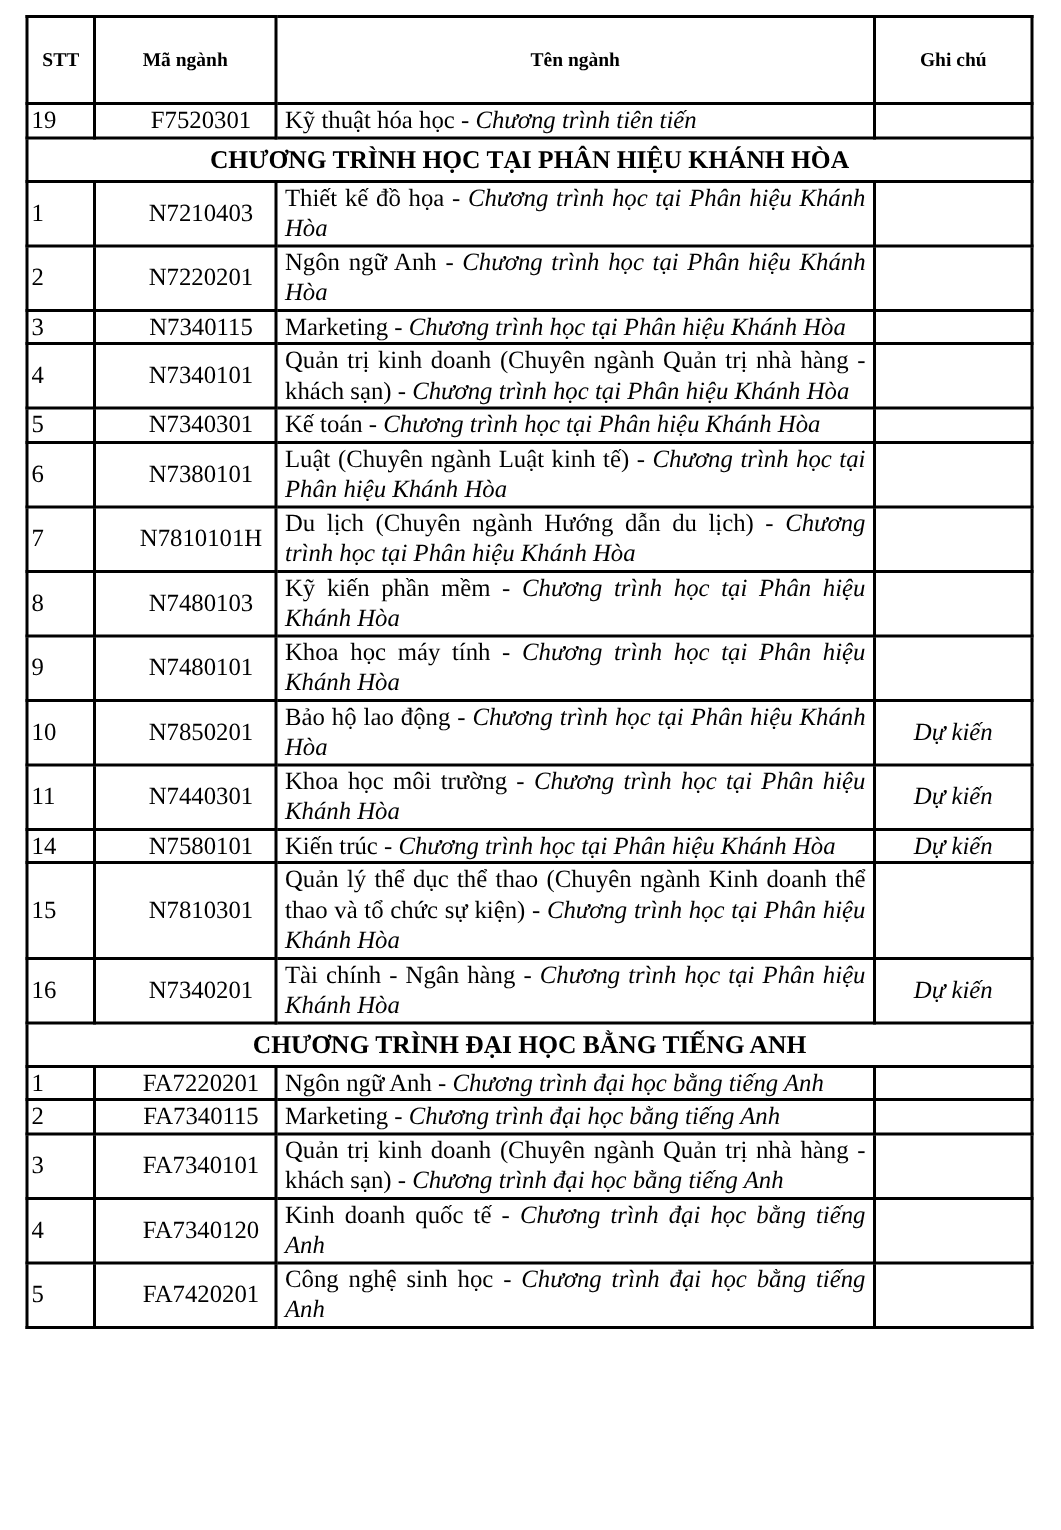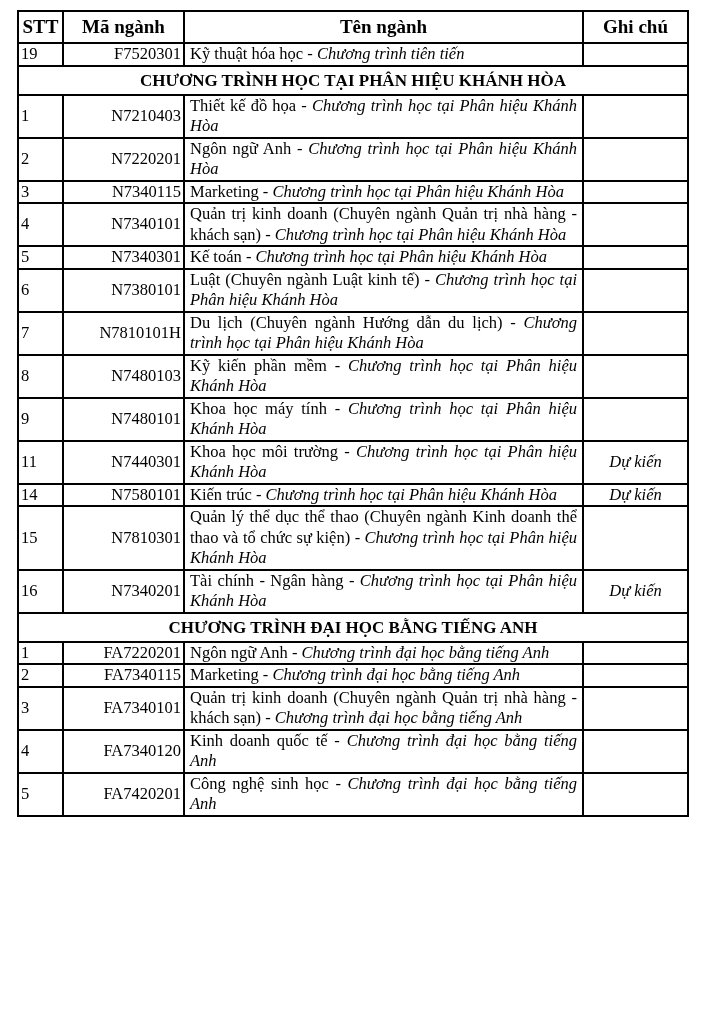--- a/index.html
+++ b/index.html
@@ -21,33 +21,33 @@
     border-collapse: collapse;
     table-layout: fixed;
   }
   .programs th, .programs td {
     border: 2px solid #000000;
     vertical-align: middle;
     overflow: hidden;
   }
   .programs thead th {
     font-weight: bold;
-    font-size: 19px;
+    font-size: 13px;
     line-height: 20px;
-    padding: 5px 2px;
+    padding: 18px 2px;
     text-align: center;
     margin-top: 32px;
   }
   .programs td {
     font-size: 16.5px;
     line-height: 20.5px;
     padding: 0 2px;
   }
   td.stt  { }
-  td.code { text-align: right; padding-left: 23px; }
+  td.code { text-align: center; padding-left: 23px; }
   td.name { text-align: justify; padding: 0 5px; }
   td.name i { }
   td.note { text-align: center; font-style: italic; }
   td.section-cell {
     font-weight: bold;
     font-size: 17px;
     line-height: 21px;
     text-align: center;
     padding: 3px 2px;
     font-style: normal;
@@ -130,20 +130,26 @@
           <td class="name"><span>Kỹ kiến phần mềm - </span><i>Chương trình học tại Phân hiệu Khánh Hòa</i></td>
           <td class="note"></td>
         </tr>
         <tr>
           <td class="stt">9</td>
           <td class="code">N7480101</td>
           <td class="name"><span>Khoa học máy tính - </span><i>Chương trình học tại Phân hiệu Khánh Hòa</i></td>
           <td class="note"></td>
         </tr>
         <tr>
+          <td class="stt">10</td>
+          <td class="code">N7850201</td>
+          <td class="name"><span>Bảo hộ lao động - </span><i>Chương trình học tại Phân hiệu Khánh Hòa</i></td>
+          <td class="note">Dự kiến</td>
+        </tr>
+        <tr>
           <td class="stt">11</td>
           <td class="code">N7440301</td>
           <td class="name"><span>Khoa học môi trường - </span><i>Chương trình học tại Phân hiệu Khánh Hòa</i></td>
           <td class="note">Dự kiến</td>
         </tr>
         <tr>
           <td class="stt">14</td>
           <td class="code">N7580101</td>
           <td class="name"><span>Kiến trúc - </span><i>Chương trình học tại Phân hiệu Khánh Hòa</i></td>
           <td class="note">Dự kiến</td>

